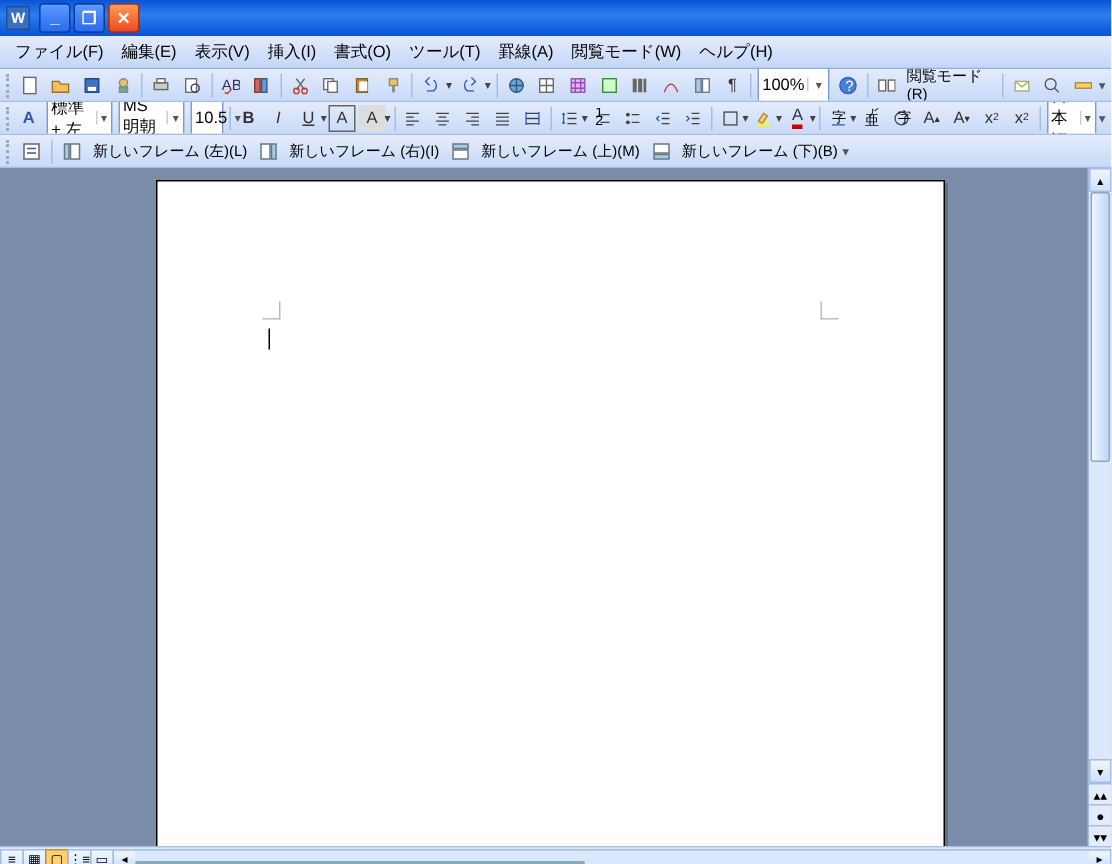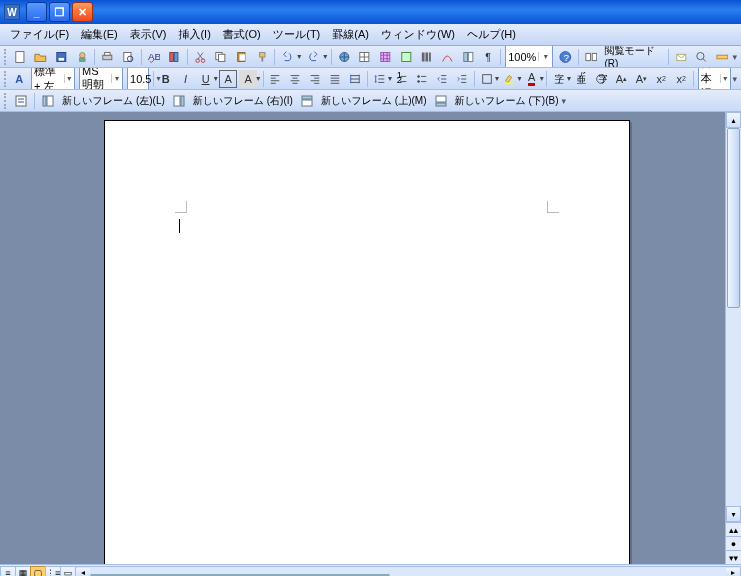--- a/index.html
+++ b/index.html
@@ -59,21 +59,21 @@
 </div>
 
 <div class="menubar">
   <span class="mitem">ファイル(F)</span>
   <span class="mitem">編集(E)</span>
   <span class="mitem">表示(V)</span>
   <span class="mitem">挿入(I)</span>
   <span class="mitem">書式(O)</span>
   <span class="mitem">ツール(T)</span>
   <span class="mitem">罫線(A)</span>
-  <span class="mitem">ウィンドウ(W)</span>
+  <span class="mitem">閲覧モード(W)</span>
   <span class="mitem">ヘルプ(H)</span>
 </div>
 
 <div class="toolbar">
   <div class="grip"></div>
   <div class="tbtn">
       <svg viewBox="0 0 14 14">
         <rect x="2" y="1" width="9" height="12" fill="#fff" stroke="#666"></rect>
       </svg>
     </div>

